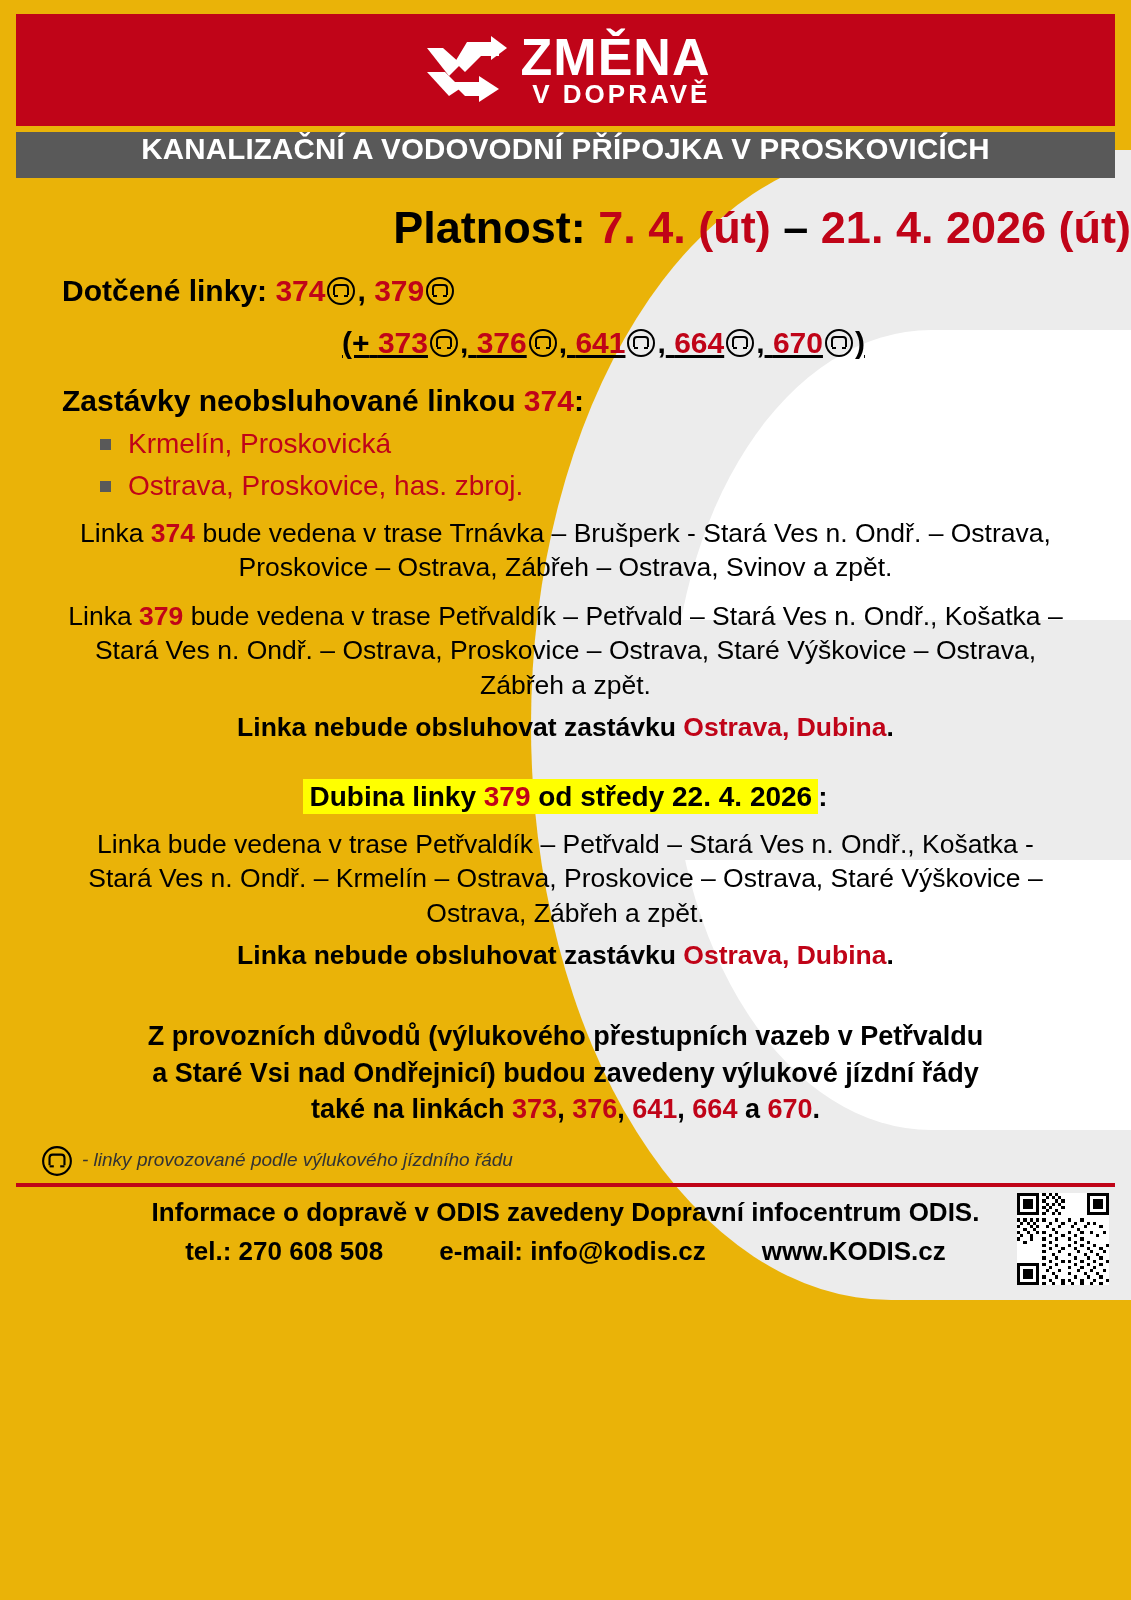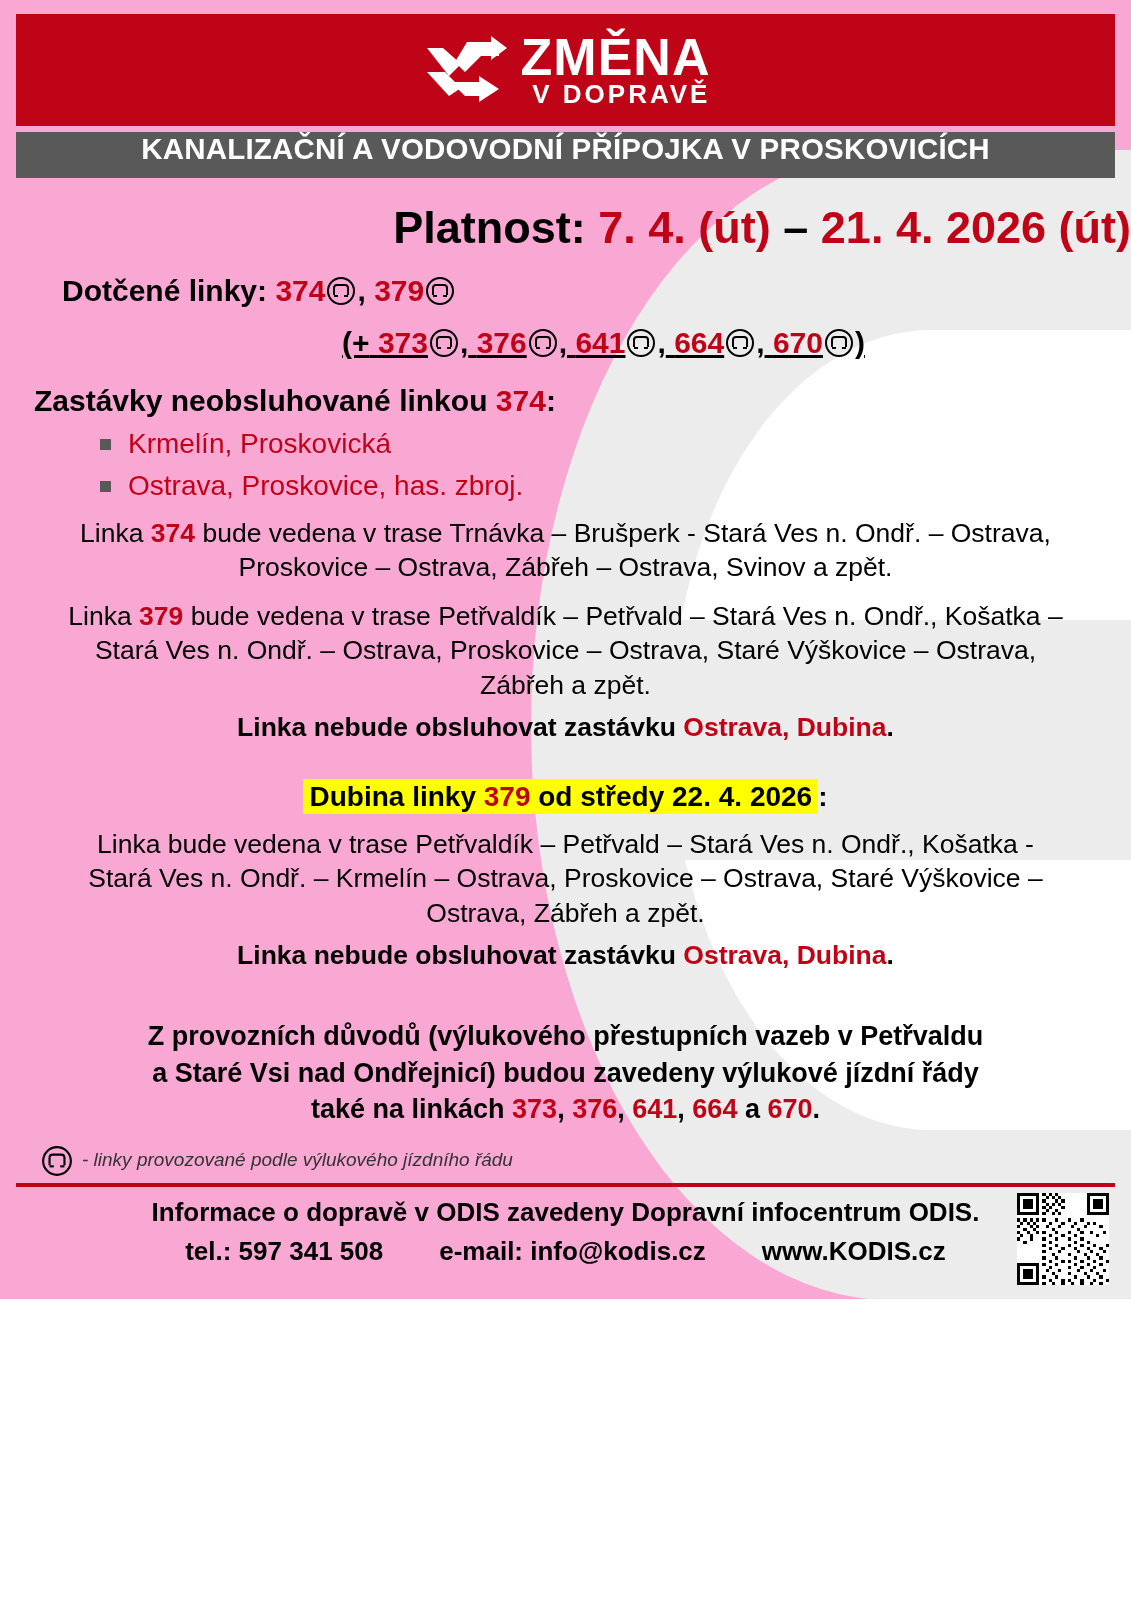--- a/index.html
+++ b/index.html
@@ -8,22 +8,22 @@
     width: 1131px;
     height: 1600px;
     font-family: "Liberation Sans", sans-serif;
     background: #ffffff;
     overflow: hidden;
     position: relative;
   }
   .page {
     position: relative;
     width: 1131px;
-    height: 1299px;
-    background: #f9a8d4;
+    height: 1600px;
+    background: #eab308;
     overflow: hidden;
   }
   
   .watermark {
     position: absolute;
     right: -120px;
     top: 150px;
     width: 720px;
     height: 1150px;
     background: #ececec;
@@ -122,21 +122,21 @@
     margin-top: 18px;
     text-align: center;
     padding-left: 76px;
     font-size: 30px;
     font-weight: bold;
     color: #000;
     text-decoration: underline;
   }
   .stops-title {
     margin-top: 24px;
-    padding-left: 34px;
+    padding-left: 62px;
     font-size: 30px;
     font-weight: bold;
     color: #000;
   }
   .stops {
     margin: 10px 0 0 0;
     padding: 0 0 0 98px;
     list-style: none;
   }
   .stops li {
@@ -389,21 +389,21 @@
             <rect x="8" y="19" width="4" height="2" fill="#000"></rect>
             <rect x="18" y="19" width="4" height="2" fill="#000"></rect>
           </svg></span>
       <span>- linky provozované podle výlukového jízdního řádu</span>
     </div>
 
     <div class="footer-rule"></div>
     <div class="footer">
       <div class="f1">Informace o dopravě v ODIS zavedeny Dopravní infocentrum ODIS.</div>
       <div class="f2">
-        <span>tel.: 597 341 508</span>
+        <span>tel.: 270 608 508</span>
         <span>e-mail: info@kodis.cz</span>
         <span>www.KODIS.cz</span>
       </div>
       <span class="qr">
         <svg viewBox="0 0 29 29" width="92" height="92" shape-rendering="crispEdges">
           <rect width="29" height="29" fill="#fff"></rect>
           <g fill="#000">
             <rect x="0" y="0" width="7" height="1"></rect>
               <rect x="0" y="6" width="7" height="1"></rect>
             <rect x="0" y="0" width="1" height="7"></rect>

